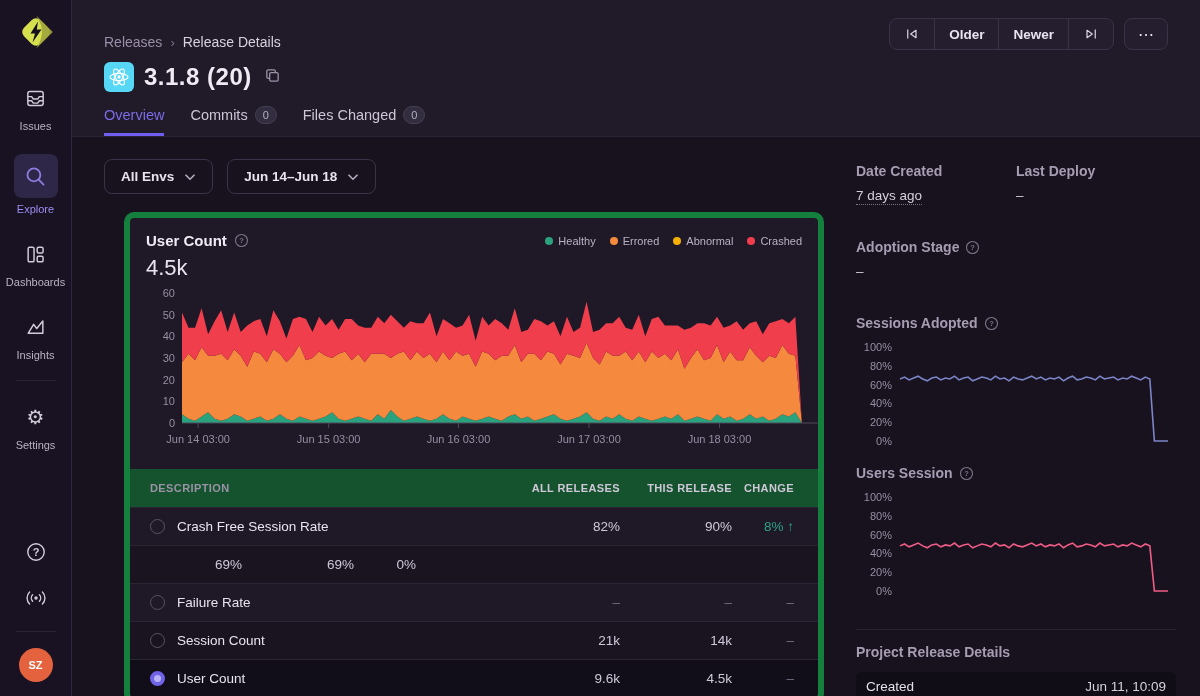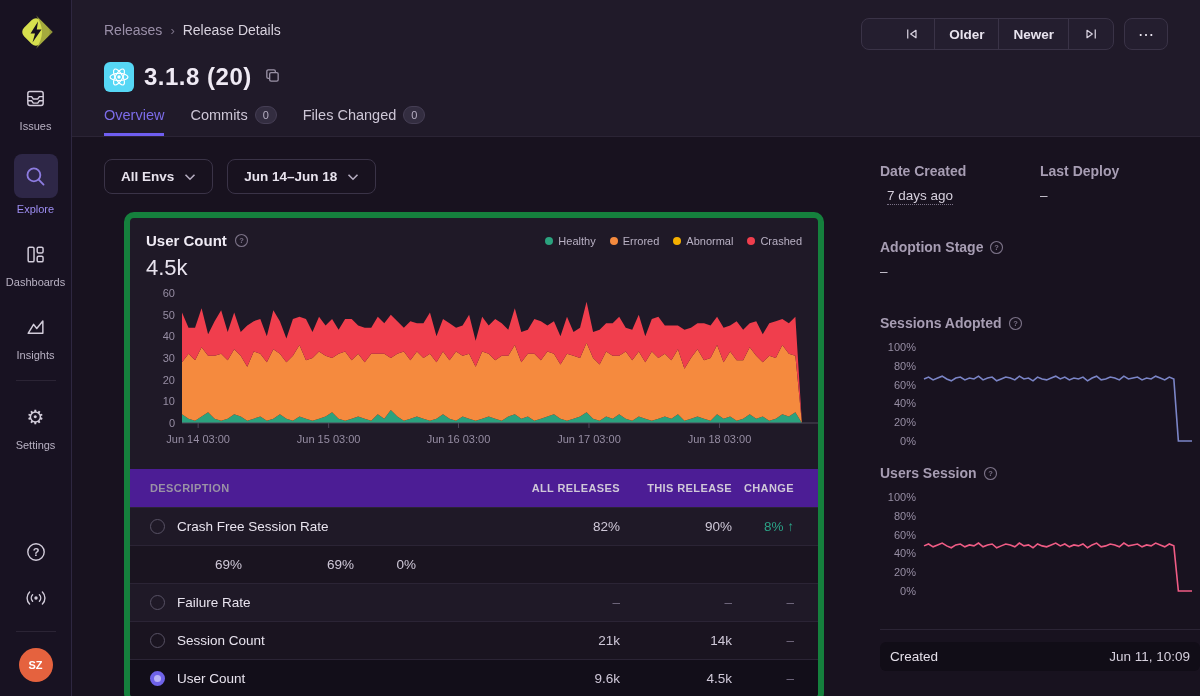--- a/index.html
+++ b/index.html
@@ -20,80 +20,80 @@
   .side-div { width:40px; border-top:1px solid #2b2435; margin:8px 0; }
   .side-foot { margin-top:auto; display:flex; flex-direction:column; align-items:center; padding-bottom:14px; }
   .foot-ic { margin:10px 0; cursor:pointer; }
   .avatar { width:34px; height:34px; border-radius:50%; background:#e5623e; color:#fff;
     font-size:11px; font-weight:bold; display:flex; align-items:center; justify-content:center; margin-top:8px; cursor:pointer; }
   .gear-glyph { font-size:20px; color:#d2ccda; line-height:1; }
 
   
   .main-wrap { flex:1; display:flex; flex-direction:column; min-width:0; }
   .topbar { background:#201a29; border-bottom:1px solid #2b2435; padding:18px 32px 0 32px; }
-  .topbar-row { display:flex; justify-content:space-between; align-items:flex-start; }
+  .topbar-row { display:flex; justify-content:space-between; align-items:flex-end; }
   .breadcrumb { font-size:14px; color:#9a8fa8; display:flex; align-items:center; gap:8px; padding-top:4px; }
   .breadcrumb .cur { color:#d8d2de; }
   .crumb-sep { color:#7a7186; font-size:13px; }
   .pagi-wrap { display:flex; gap:10px; }
-  .btn-group { display:flex; border:1px solid #3a3347; border-radius:8px; overflow:hidden; background:#241e2f;padding-left:28px; }
+  .btn-group { display:flex; border:1px solid #3a3347; border-radius:8px; overflow:hidden; background:#241e2f; }
   .btn-seg { padding:7px 14px; font-size:13.5px; font-weight:bold; color:#e8e3ee; border-left:1px solid #3a3347;
     cursor:pointer; display:flex; align-items:center; }
   .btn-seg:first-child { border-left:none; }
   .btn-more { border:1px solid #3a3347; border-radius:8px; background:#241e2f; color:#e8e3ee;
     padding:2px 13px; font-size:16px; cursor:pointer; display:flex; align-items:center; }
   .title-row { display:flex; align-items:center; gap:10px; margin-top:12px; }
   .proj-icon { width:30px; height:30px; border-radius:6px; background:#56d7f5; display:flex; align-items:center; justify-content:center; }
   .rel-title { font-size:24px; font-weight:bold; color:#efeaf4; letter-spacing:.5px; }
   .copy-ic { cursor:pointer; margin-left:2px; }
   .tabs { display:flex; gap:26px; margin-top:14px; }
   .tab { font-size:14.5px; color:#cdc6d6; padding-bottom:12px; cursor:pointer; display:flex; align-items:center; gap:7px; }
   .tab.active { color:#7c6ce8; box-shadow:inset 0 -3px 0 #6f5ef0; }
   .badge { background:#332d40; border:1px solid #453e54; color:#b6aec2; font-size:11px;
     border-radius:9px; padding:1px 7px; line-height:14px; }
 
   
-  .content { flex:1; display:flex; padding:0 24px 0 32px; background:#18121f; min-height:0;gap:24px; }
+  .content { flex:1; display:flex; padding:0 24px 0 32px; background:#18121f; min-height:0; }
   .col-main { width:720px; flex-shrink:0; padding-top:22px; }
   .col-side { width:320px; margin-left:32px; padding-top:26px; }
 
   .filters { display:flex; gap:14px; }
   .drop-btn { display:flex; align-items:center; gap:10px; border:1px solid #3a3347; border-radius:8px;
     padding:9px 16px; font-size:13.5px; font-weight:bold; color:#e8e3ee; cursor:pointer; background:transparent; }
 
   .card { margin-top:18px; border:6px solid #15803d; border-radius:10px; background:#1f1927; overflow:hidden;margin-left:20px; }
   .card-head { display:flex; justify-content:space-between; align-items:center; padding:14px 16px 0 16px; }
   .card-title { font-size:15px; font-weight:bold; color:#efeaf4; display:flex; align-items:center; gap:7px; }
   .legend { display:flex; gap:14px; }
   .legend-item { display:flex; align-items:center; gap:5px; font-size:11px; color:#b9b1c4; }
   .legend-dot { width:8px; height:8px; border-radius:50%; }
   .big-val { font-size:22px; color:#e8e3ee; padding:6px 16px 0 16px; }
   .chart-svg { display:block; width:688px; height:172px; margin:4px 16px 0 16px; }
   svg text { fill:#968da3; font-size:11px; font-family:"Liberation Sans","DejaVu Sans",sans-serif; }
 
   .tbl { margin-top:12px; }
-  .tbl-head { display:flex; align-items:center; background:#4c1d95; height:38px; font-size:11px;
+  .tbl-head { display:flex; align-items:center; background:#14532d; height:38px; font-size:11px;
     font-weight:bold; color:#9a92a6; letter-spacing:.4px; }
   .tbl-row { display:flex; align-items:center; height:38px; border-top:1px solid #2b2435; font-size:13.5px; cursor:pointer; }
   .tbl-row:nth-child(odd) { background:rgba(0,0,0,.16); }
   .tbl-row.selected { background:#120e19; }
   .c-desc { flex:1; padding-left:20px; display:flex; align-items:center; gap:12px; color:#e8e3ee; }
   .tbl-head .c-desc { color:#9a92a6; }
   .c-num { width:112px; text-align:right; color:#cfc8d8; }
   .c-chg { width:86px; text-align:right; padding-right:24px; color:#cfc8d8; }
   .c-chg.pos { color:#2ba185; }
   .dim { color:#776f85; }
   .radio { width:15px; height:15px; border-radius:50%; border:1px solid #575164; flex-shrink:0; }
   .radio.sel { border:4px solid #6f63e8; background:#b9b3f5; }
 
   
   .meta-grid { display:grid; grid-template-columns:1fr 1fr; }
   .meta-label { font-size:14px; font-weight:bold; color:#a79db3; display:flex; align-items:center; gap:6px; }
   .meta-val { margin-top:9px; font-size:13.5px; color:#d6d0dd; }
-  .dotted-u { border-bottom:1px dotted #7a7186; padding-bottom:1px; display:inline-block;margin-left:7px; }
+  .dotted-u { border-bottom:1px dotted #7a7186; padding-bottom:1px; display:inline-block; }
   .sec { margin-top:34px; }
   .spark-svg { display:block; width:320px; height:118px; margin-top:6px; }
   .side-hr { border:none; border-top:1px solid #2b2435; margin-top:24px; }
   .prd-title { margin-top:14px; font-size:14px; font-weight:bold; color:#a79db3; }
   .prd-row { display:flex; justify-content:space-between; align-items:center; margin-top:12px;
     border-radius:6px; padding:7px 10px; font-size:13.5px; }
   .prd-row.shade { background:#110d17; }
   .prd-row .lbl { color:#e4dfe9; display:flex; align-items:center; gap:6px; }
   .prd-row .val { color:#d6d0dd; }
 </style>
@@ -424,20 +424,21 @@
               <text x="36" y="32.8" text-anchor="end">80%</text>
               <text x="36" y="51.6" text-anchor="end">60%</text>
               <text x="36" y="70.4" text-anchor="end">40%</text>
               <text x="36" y="89.2" text-anchor="end">20%</text>
               <text x="36" y="108" text-anchor="end">0%</text>
               <polyline points="44,58.88 48.54237288135593,57 53.08474576271186,59.82 57.62711864406779,57.94 62.16949152542373,56.06 66.71186440677965,58.88 71.25423728813558,60.76 75.79661016949153,57.94 80.33898305084746,57 84.88135593220339,59.82 89.42372881355932,57.94 93.96610169491525,58.88 98.50847457627118,56.06 103.05084745762713,59.82 107.59322033898306,57.94 112.13559322033899,57 116.67796610169492,60.76 121.22033898305085,58.88 125.76271186440678,57 130.3050847457627,57.94 134.84745762711864,59.82 139.38983050847457,56.06 143.9322033898305,58.88 148.47457627118644,57.94 153.01694915254237,60.76 157.5593220338983,57 162.10169491525426,58.88 166.64406779661016,59.82 171.18644067796612,57.94 175.72881355932202,56.06 180.27118644067798,58.88 184.8135593220339,57 189.35593220338984,59.82 193.89830508474577,57.94 198.4406779661017,58.88 202.98305084745763,57 207.52542372881356,60.76 212.0677966101695,57.94 216.61016949152543,56.06 221.15254237288136,59.82 225.6949152542373,58.88 230.23728813559322,57 234.77966101694915,57.94 239.32203389830508,59.82 243.864406779661,56.06 248.40677966101694,58.88 252.94915254237287,57.94 257.49152542372883,57 262.03389830508473,59.82 266.57627118644064,57.94 271.1186440677966,58.88 275.66101694915255,56.06 280.2033898305085,57.94 284.7457627118644,59.82 289.2881355932203,57 293.8305084745763,58.88 298.37288135593224,104 302.91525423728814,104 307.45762711864404,104 312,104" fill="none" stroke="#f05c85" stroke-width="1.6"></polyline>
             </svg>
         </div>
 
         <hr class="side-hr">
+        <div class="prd-title">Project Release Details</div>
 
         <div class="prd-row shade">
           <span class="lbl">Created</span>
           <span class="val">Jun 11, 10:09</span>
         </div>
 
       </div>
 
     </div>
   </div>

